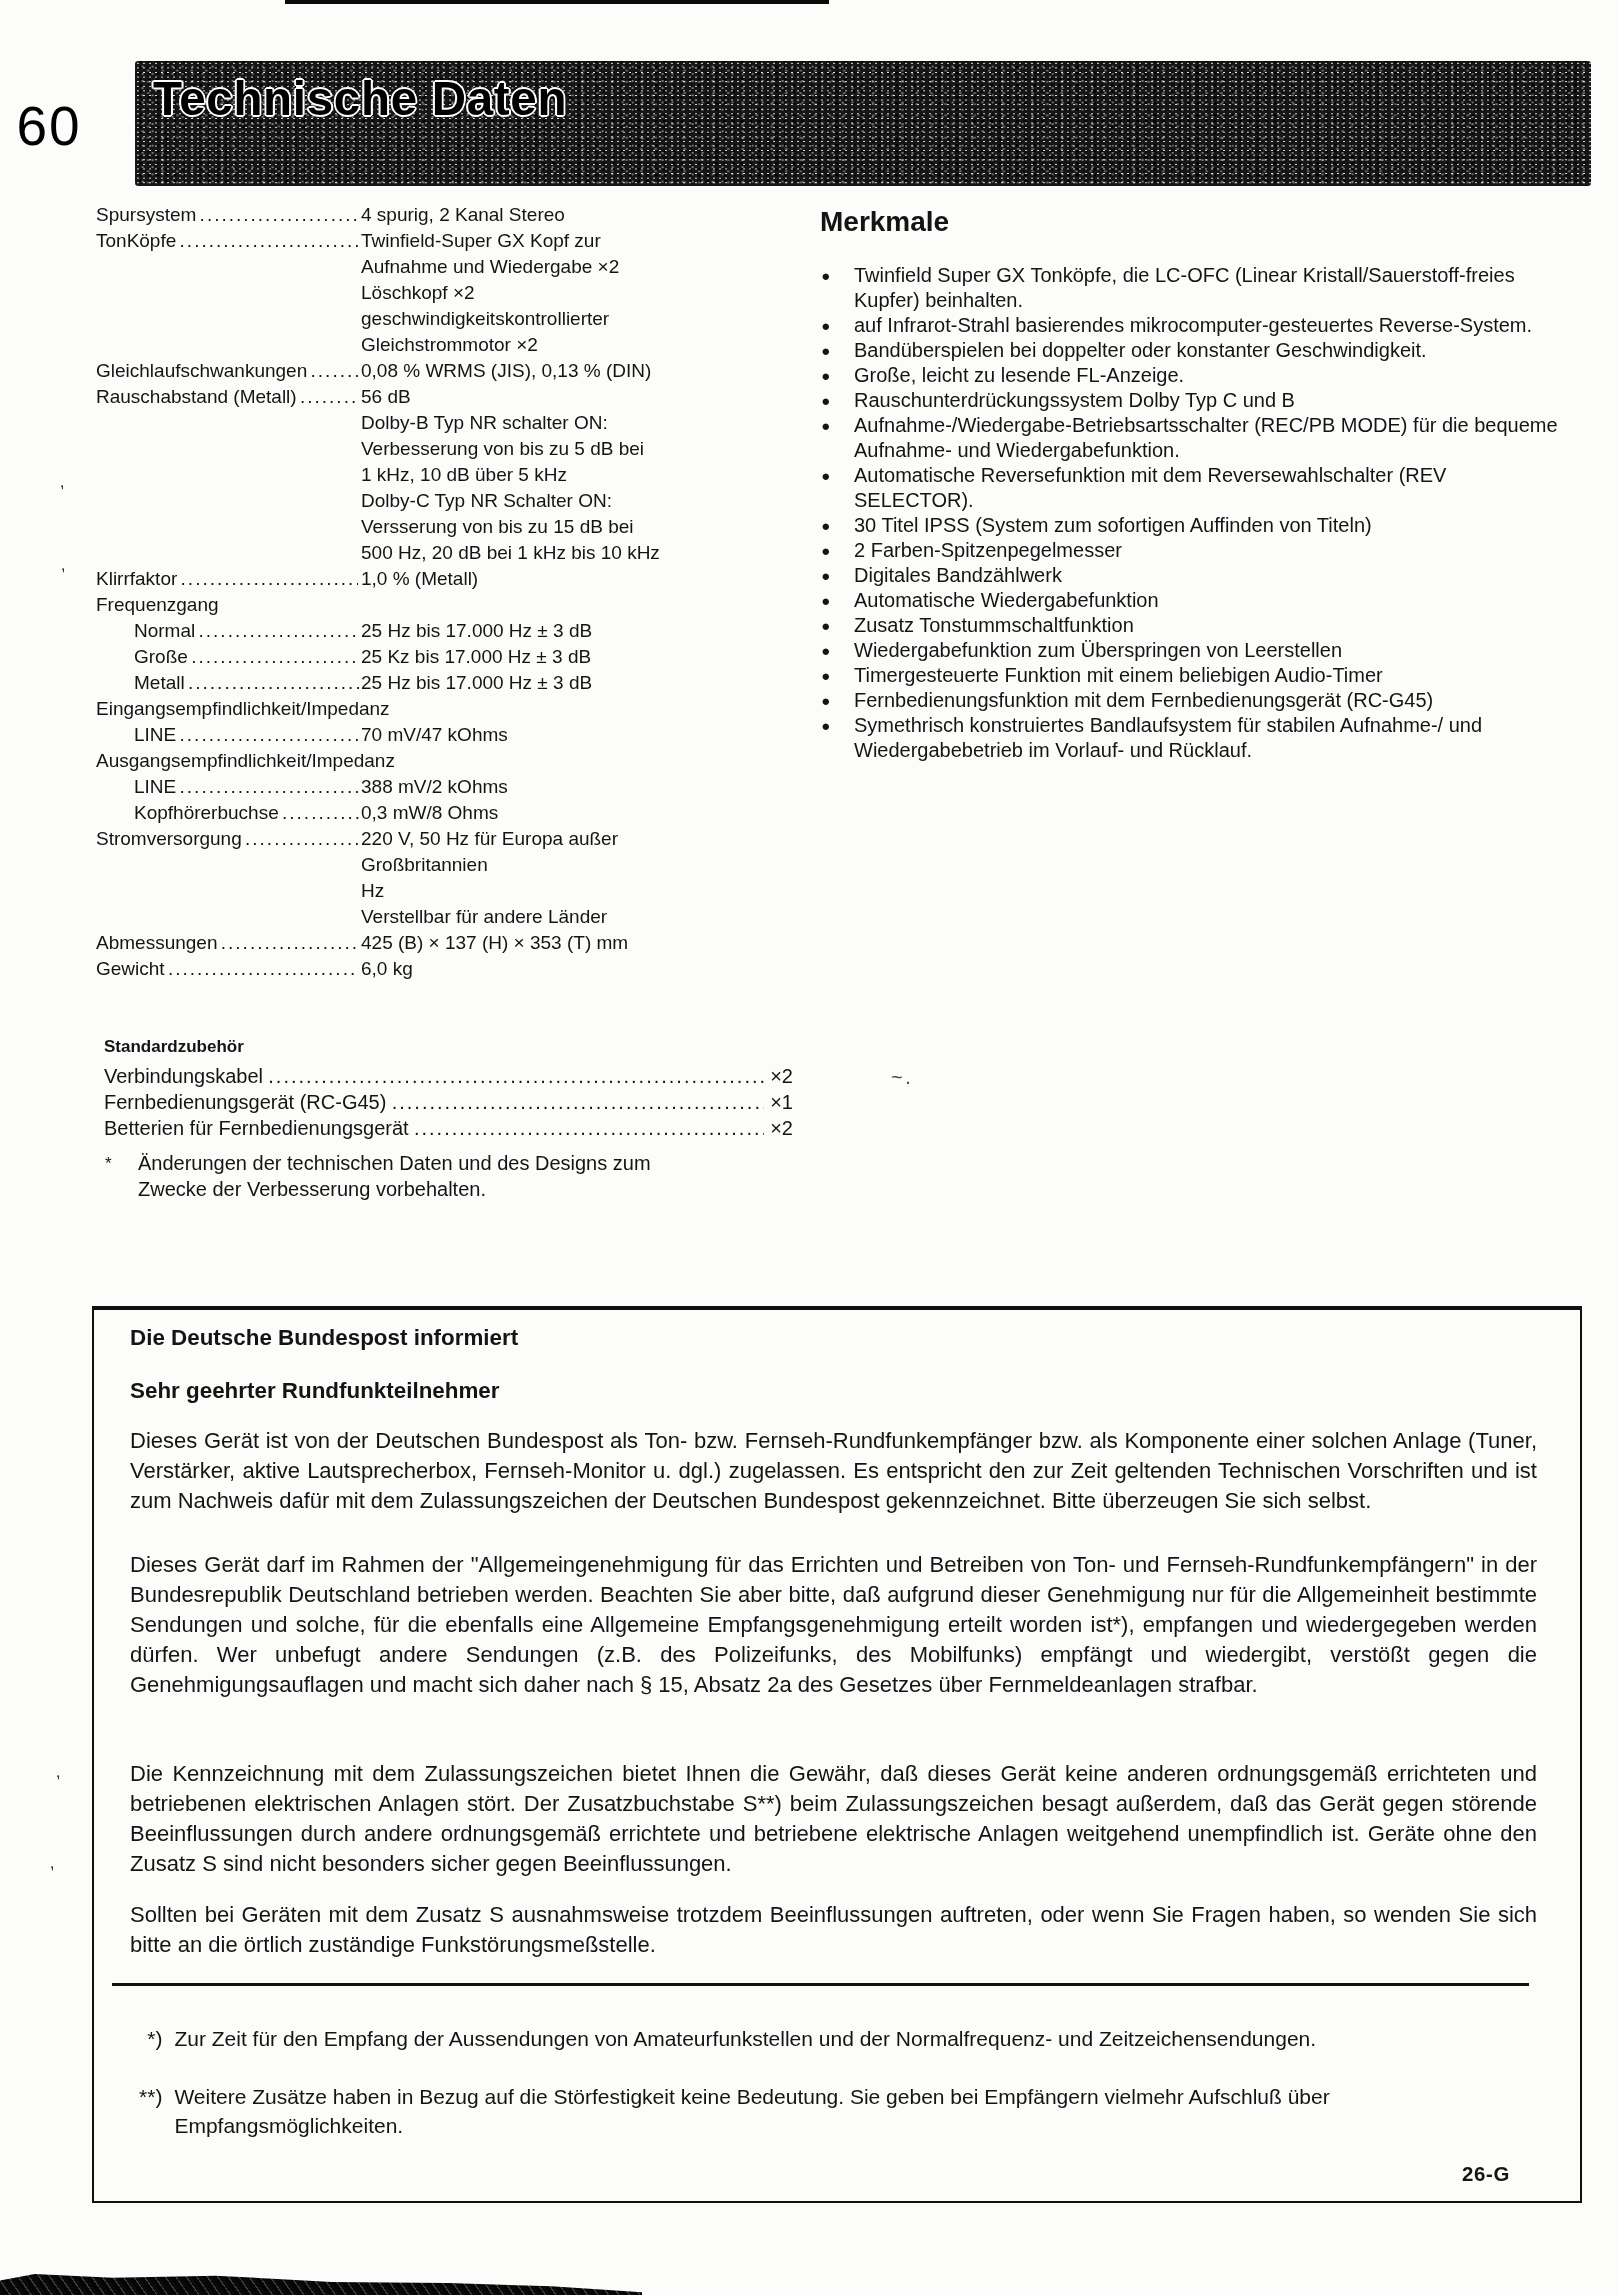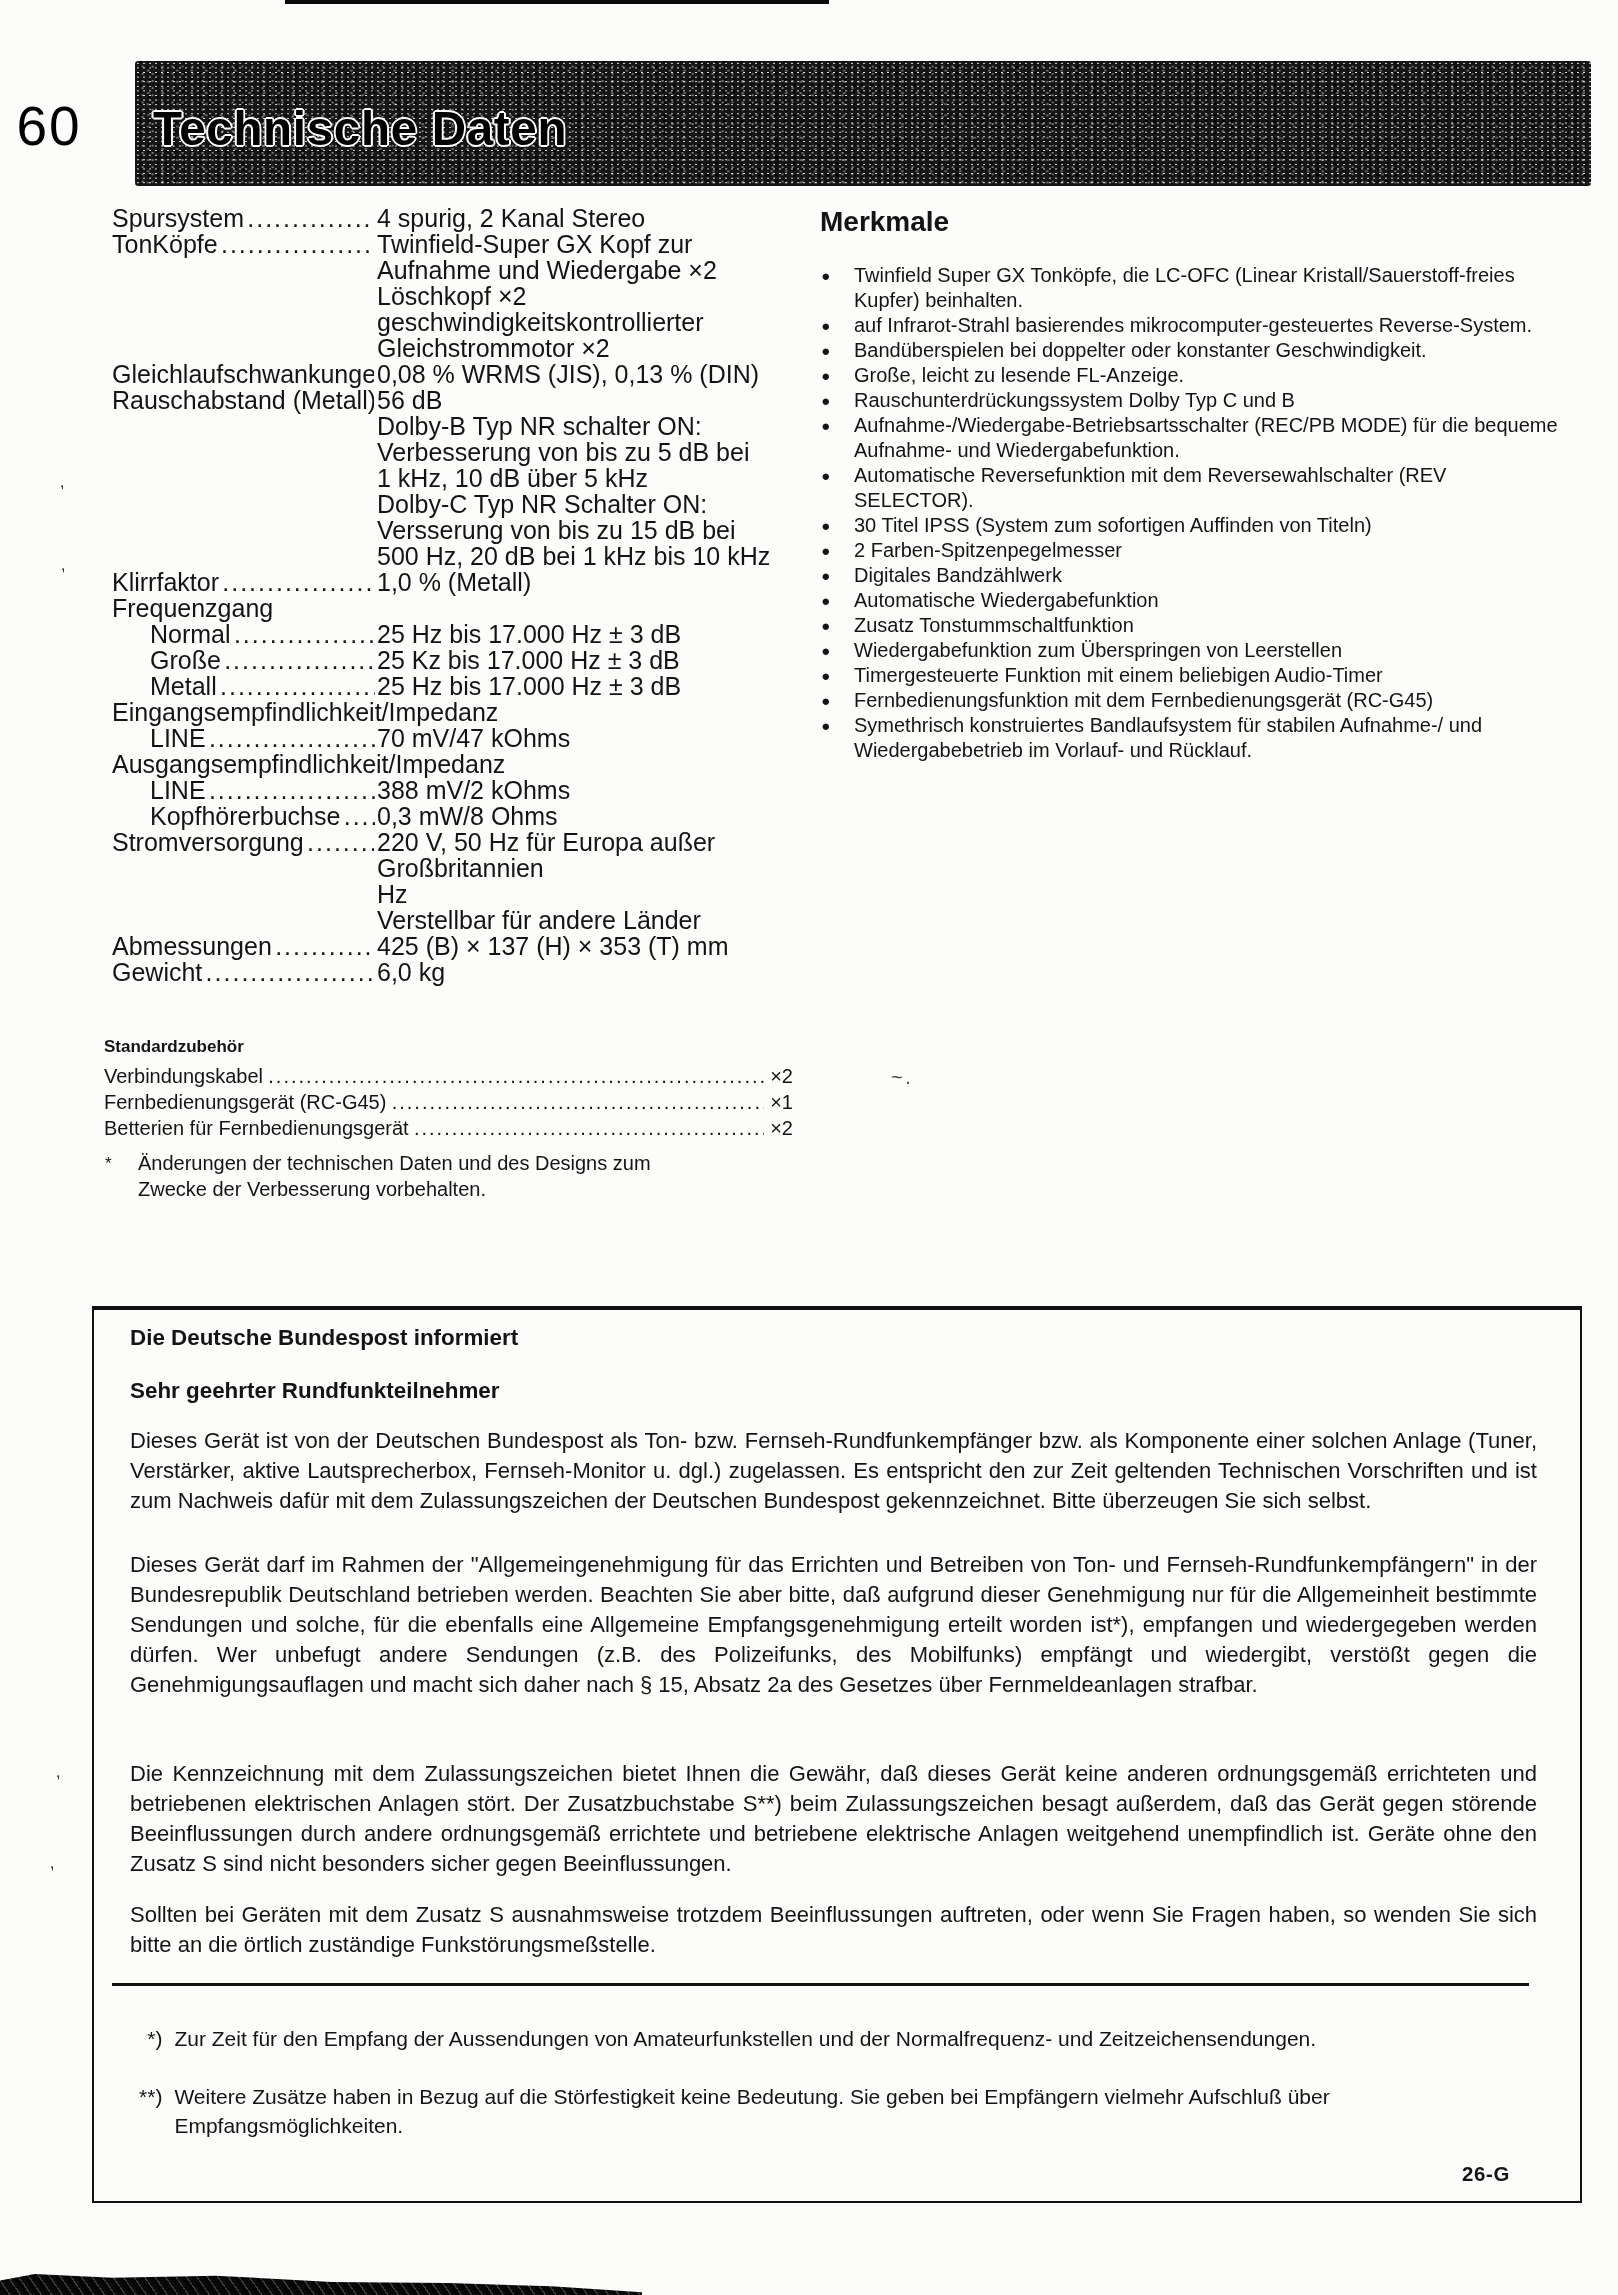--- a/index.html
+++ b/index.html
@@ -29,32 +29,32 @@
     position:absolute;left:135px;top:61px;width:1456px;height:125px;
     background-color:#161616;
     background-image:
       radial-gradient(rgba(255,255,255,.9) 0.7px, transparent 1.1px),
       radial-gradient(rgba(255,255,255,.5) 0.7px, transparent 1.4px),
       radial-gradient(rgba(255,255,255,.35) 1px, transparent 1.7px),
       radial-gradient(rgba(0,0,0,1) 1.3px, transparent 2px);
     background-size:6px 4.6px,10px 7.2px,14.5px 11.2px,8.6px 6px;
     background-position:0 0,2.6px 2px,6px 4px,1.3px 3.3px;
     border-radius:3.3px;
-    display:flex;align-items:center;
+    display:flex;align-items:flex-start;
   }
   .banner-text{
     margin-left:18.4px;padding-top:9.2px;
     font-size:49px;font-weight:bold;letter-spacing:0.7px;
     color:#000;transform:scaleX(.97);transform-origin:left;
     text-shadow:2px 0 0 #fff,-2px 0 0 #fff,0 2px 0 #fff,0 -2px 0 #fff,
                 1.3px 1.3px 0 #fff,-1.3px -1.3px 0 #fff,1.3px -1.3px 0 #fff,-1.3px 1.3px 0 #fff;
     white-space:nowrap;
   }
   
-  .specs{position:absolute;left:112px;top:204px;width:633px;font-size:25px;}
+  .specs{position:absolute;left:96px;top:204px;width:633px;font-size:19px;}
   .spec-row{position:relative;height:26px;}
   .cell{position:absolute;left:0;top:0;white-space:nowrap;}
   .cell.indent{left:38px;}
   .cell.clip{overflow:hidden;width:262px;}
   .cell.indent.clip{width:225px;}
   .dotlead::after{content:"..................................................................................";letter-spacing:2px;padding-left:3.3px;color:#141414;}
   .val{position:absolute;left:265px;top:0;white-space:nowrap;}
   
   .acc{position:absolute;left:104px;top:1037px;width:689px;font-size:20px;}
   .acc-title{font-weight:bold;font-size:17px;height:28px;}

